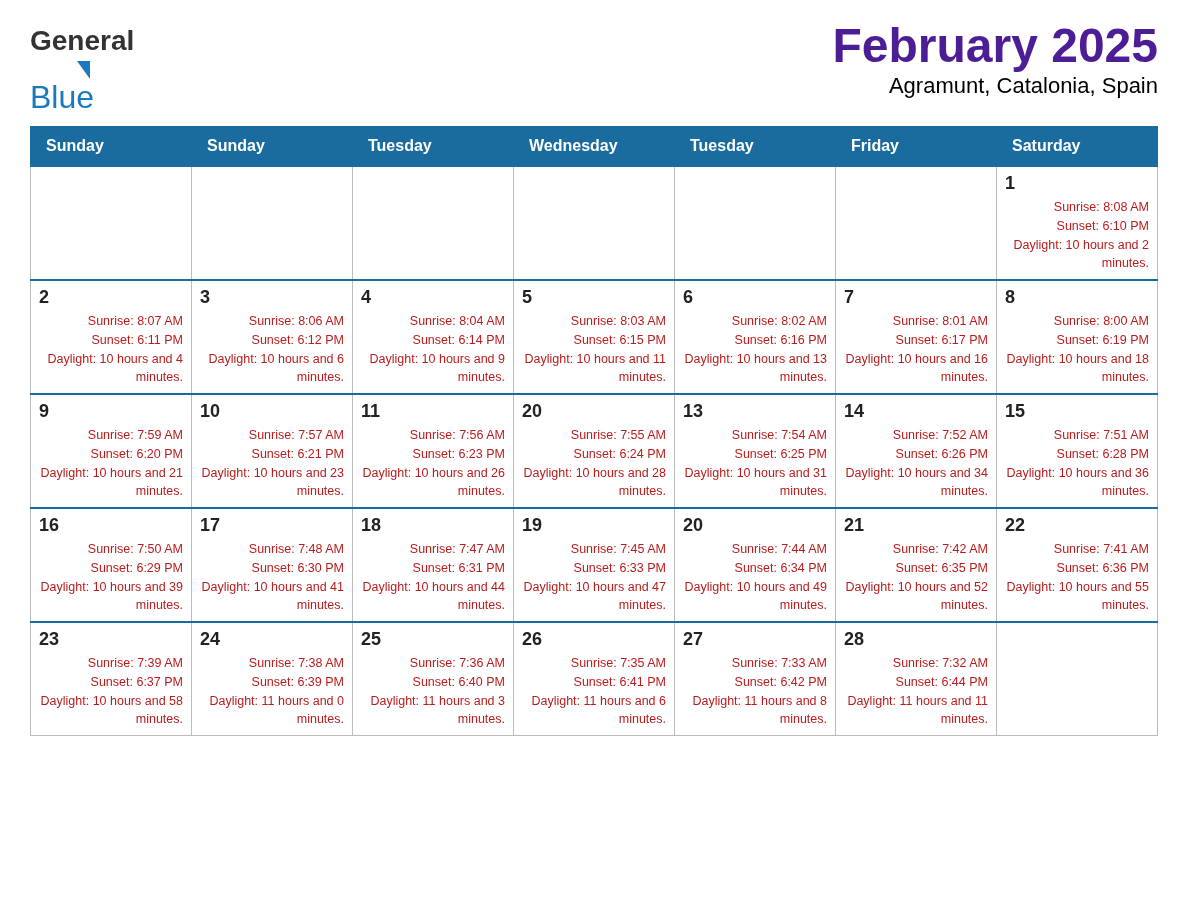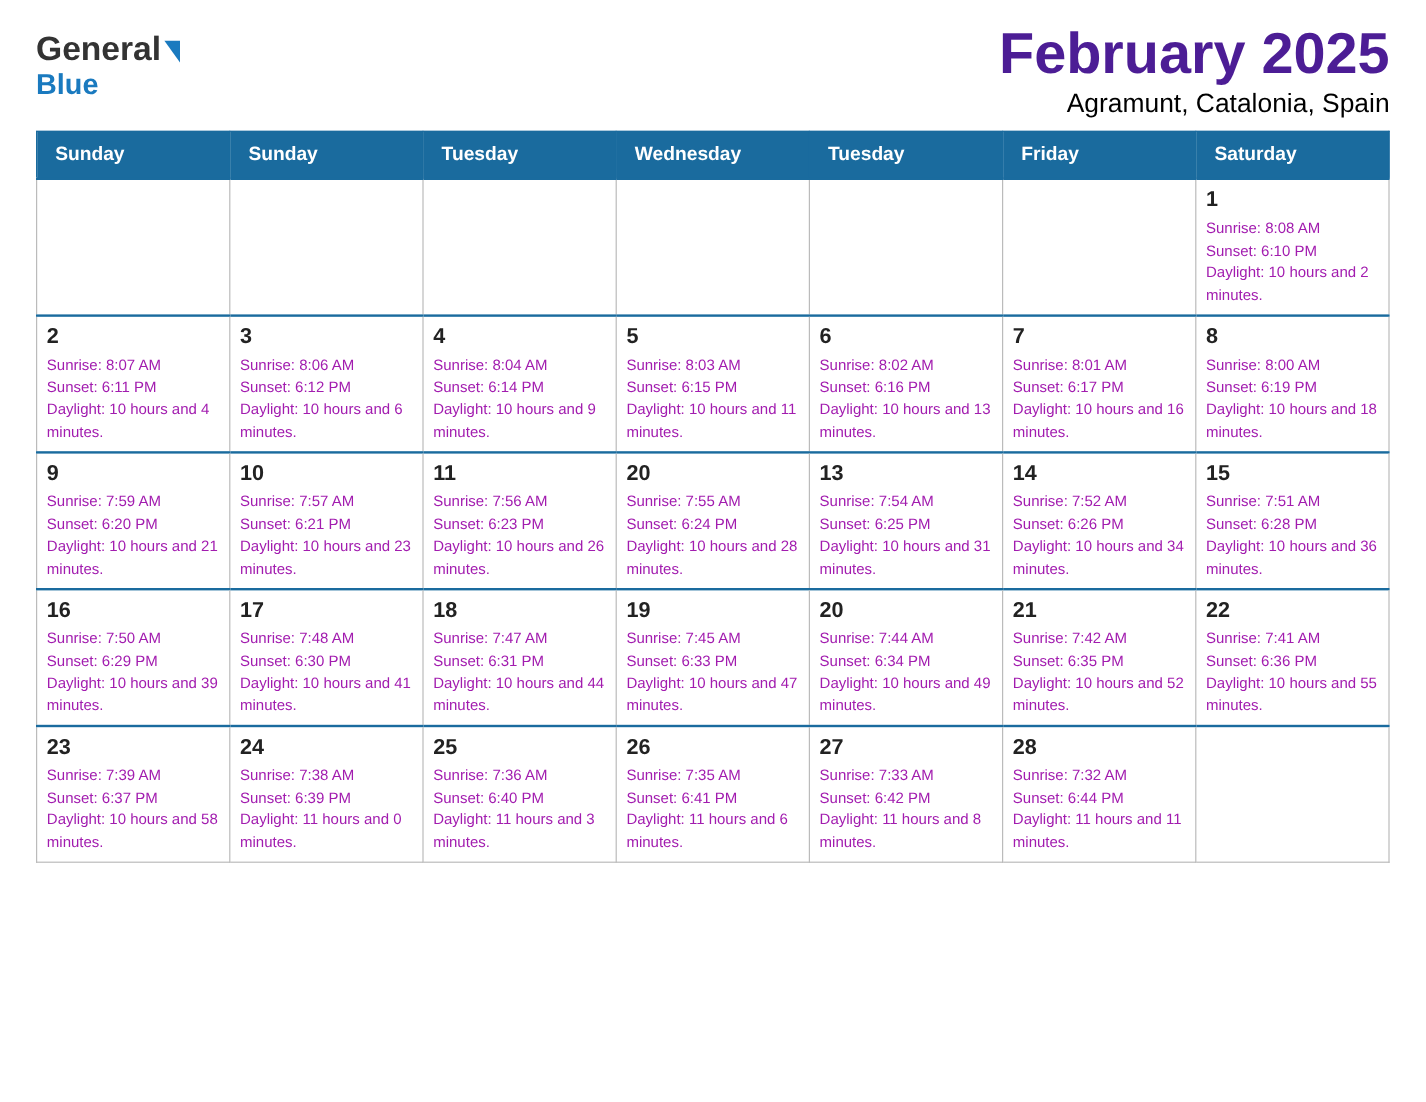--- a/index.html
+++ b/index.html
@@ -65,42 +65,44 @@
     }
     .day-number {
       font-size: 18px;
       font-weight: bold;
       color: #222;
       display: block;
       margin-bottom: 4px;
     }
     .day-info {
       font-size: 12.5px;
-      color: #a21caf;
+      color: #b91c1c;
       line-height: 1.5;
+      text-align: right;
     }
     .empty-cell {
       background: #f9f9f9;
     }
     .logo-text-row {
       display: flex;
       align-items: center;
+      flex-direction: column;
     }
   </style>
 </head>
 <body>
 
 <div class="header-row">
   <div class="logo">
     <div class="logo-text-row">
       <span style="font-size:28px;font-weight:bold;color:#333;">General</span>
       <span style="display:inline-block;width:0;height:0;border-left:13px solid transparent;border-right:0;border-top:18px solid #1a7abf;margin-left:3px;margin-top:4px;"></span>
     </div>
     <div>
-      <span style="font-size:24px;font-weight:bold;color:#1a7abf;">Blue</span>
+      <span style="font-size:32px;font-weight:normal;color:#1a7abf;">Blue</span>
     </div>
   </div>
   <div class="title-block">
     <h1>February 2025</h1>
     <h2>Agramunt, Catalonia, Spain</h2>
   </div>
 </div>
 
 <table class="calendar">
   <thead>

